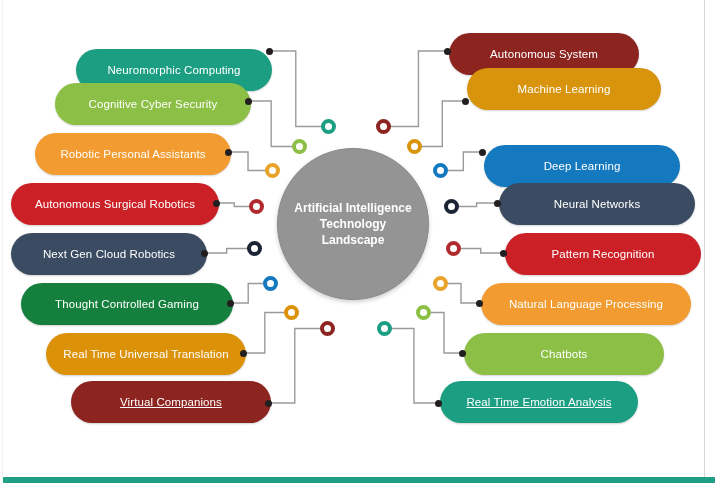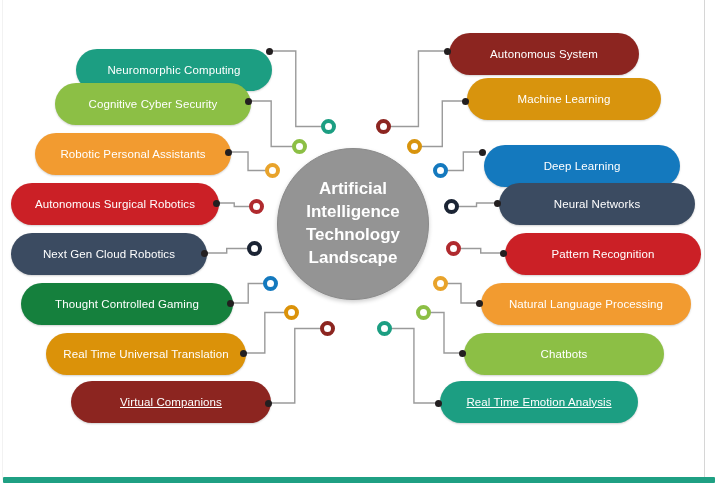--- a/index.html
+++ b/index.html
@@ -74,21 +74,21 @@
     background: #949494;
     border: 1px solid #8a8a8a;
     display: flex;
     align-items: center;
     justify-content: center;
     box-sizing: border-box;
     box-shadow: 0 2px 4px rgba(0,0,0,0.2);
   }
   #hub-label {
     color: #ffffff;
-    font-size: 17px;
+    font-size: 12px;
     font-weight: bold;
     text-align: center;
     line-height: 1.35;
     white-space: pre-line;
   }
   .ring {
     position: absolute;
     width: 15px;
     height: 15px;
     border-radius: 50%;
@@ -154,21 +154,21 @@
         <span>Real Time Universal Translation</span>
       </div>
       <div class="node" style="left: 71px; top: 381px; width: 200px; background: rgb(140, 37, 32); text-decoration: underline;">
         <span>Virtual Companions</span>
       </div>
     </div>
   <div id="nodes-right">
       <div class="node" style="left: 449px; top: 33px; width: 190px; background: rgb(140, 37, 32); align-items: center;">
         <span>Autonomous System</span>
       </div>
-      <div class="node" style="left: 467px; top: 78px; width: 194px; background: rgb(216, 148, 13); justify-content: center;">
+      <div class="node" style="left: 467px; top: 68px; width: 194px; background: rgb(216, 148, 13); justify-content: center;">
         <span>Machine Learning</span>
       </div>
       <div class="node" style="left: 484px; top: 133px; width: 196px; background: rgb(20, 121, 190); margin-top: 12px;">
         <span>Deep Learning</span>
       </div>
       <div class="node" style="left: 499px; top: 183px; width: 196px; background: rgb(59, 75, 97);">
         <span>Neural Networks</span>
       </div>
       <div class="node" style="left: 505px; top: 233px; width: 196px; background: rgb(203, 32, 38);">
         <span>Pattern Recognition</span>

